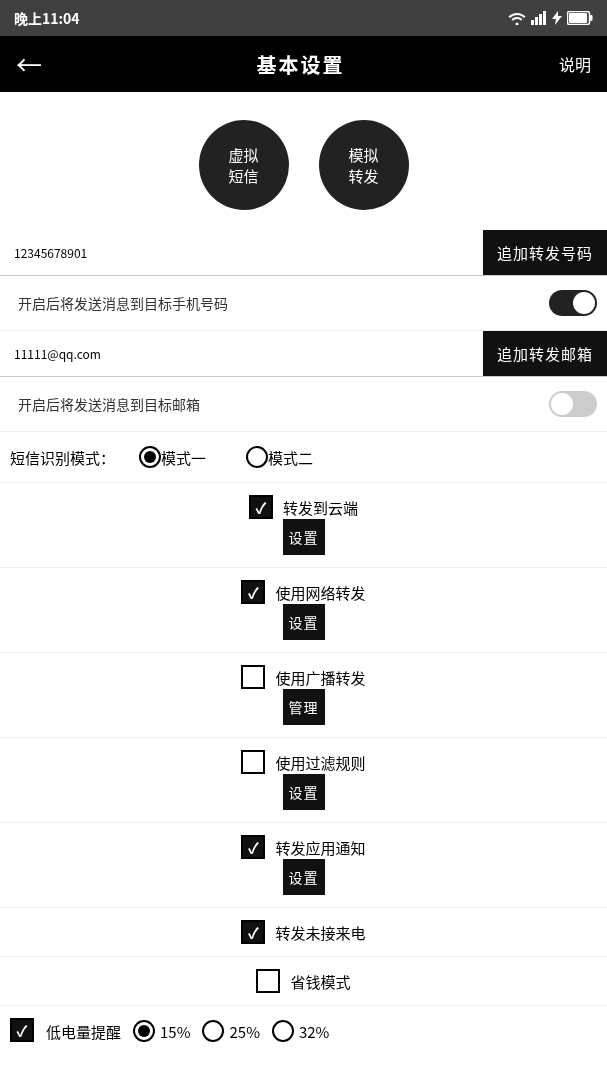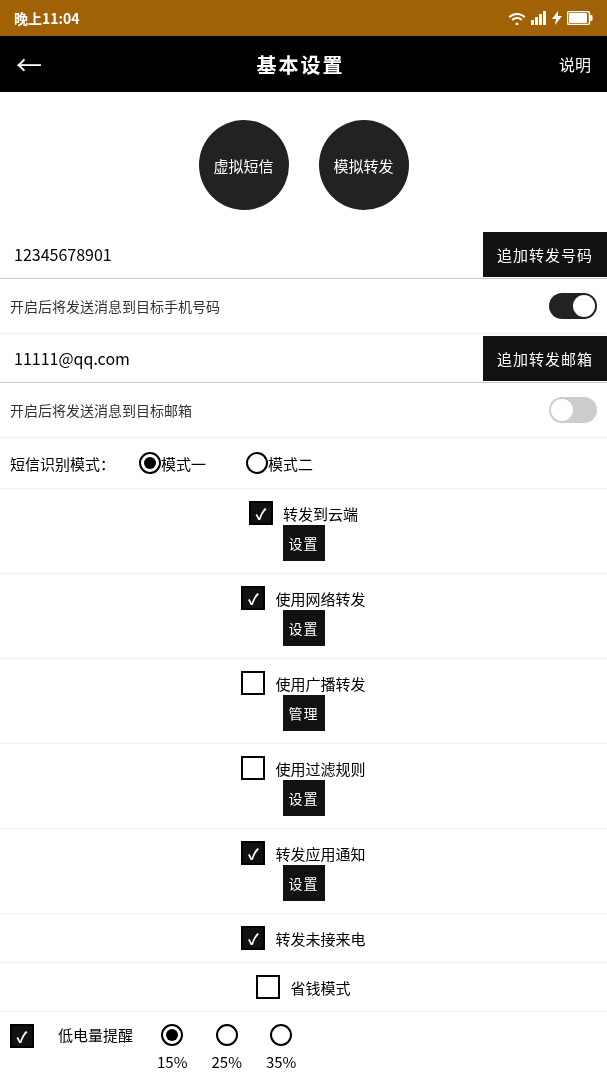--- a/index.html
+++ b/index.html
@@ -7,21 +7,21 @@
       width: 607px;
       min-height: 1080px;
       background: #fff;
       font-family: "PingFang SC", "Noto Sans CJK SC", "Microsoft YaHei", sans-serif;
       color: #000;
       overflow-x: hidden;
     }
 
     
     .status-bar {
-      background: #a16207;
+      background: #404040;
       color: #fff;
       display: flex;
       align-items: center;
       justify-content: space-between;
       padding: 6px 14px;
       height: 36px;
       font-size: 14px;
     }
     .status-bar .time { font-weight: 600; }
     .status-icons { display: flex; align-items: center; gap: 5px; }
@@ -73,35 +73,36 @@
       border-radius: 50%;
       background: #222;
       color: #fff;
       display: flex;
       align-items: center;
       justify-content: center;
       font-size: 15px;
       text-align: center;
       line-height: 1.4;
       cursor: pointer;
+      flex-direction: column;
     }
 
     
     .input-row {
       display: flex;
       align-items: center;
       border-bottom: 1px solid #ccc;
       padding: 0 0 0 10px;
       margin: 0 0 0 0;
     }
     .input-row input {
       flex: 1;
       border: none;
       outline: none;
-      font-size: 16px;
+      font-size: 12px;
       padding: 12px 8px 12px 4px;
       background: transparent;
       font-family: inherit;
     }
     .action-btn {
       background: #111;
       color: #fff;
       border: none;
       padding: 12px 14px;
       font-size: 15px;
@@ -112,21 +113,21 @@
     }
 
     
     .toggle-row {
       display: flex;
       align-items: center;
       justify-content: space-between;
       padding: 14px 10px;
       border-bottom: 1px solid #eee;
     }
-    .toggle-label { font-size: 14px; color: #333; }
+    .toggle-label { font-size: 14px; color: #333; margin-left: 8px; }
     .toggle {
       width: 48px;
       height: 26px;
       border-radius: 13px;
       position: relative;
       cursor: pointer;
     }
     .toggle.on { background: #222; }
     .toggle.off { background: #ccc; }
     .toggle::after {
@@ -216,32 +217,31 @@
       padding: 8px 6px;
       font-size: 14px;
       cursor: pointer;
       font-family: inherit;
       letter-spacing: 1px;
     }
 
     
     .battery-row {
       display: flex;
-      align-items: flex-start;
+      align-items: flex-end;
       padding: 12px 10px;
-      gap: 24px;
+      gap: 12px;
       flex-wrap: wrap;
     }
     .battery-option {
       display: flex;
       align-items: center;
       gap: 5px;
       font-size: 15px;
       cursor: pointer;
-      flex-direction: column;
     }
   </style>
 </head>
 <body>
 
 <div class="status-bar">
   <span class="time">晚上11:04</span>
   <div class="status-icons">
 
     <svg width="18" height="14" viewBox="0 0 18 14" fill="white">
@@ -383,17 +383,17 @@
       <span>15%</span>
     </div>
 
     <div class="battery-option">
       <div class="radio-circle"></div>
       <span>25%</span>
     </div>
 
     <div class="battery-option">
       <div class="radio-circle"></div>
-      <span>35%</span>
+      <span>32%</span>
     </div>
   </div>
 
 </div>
 
 </body></html>

